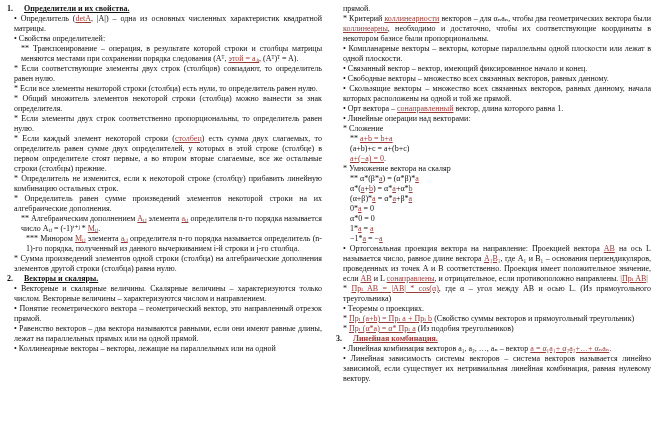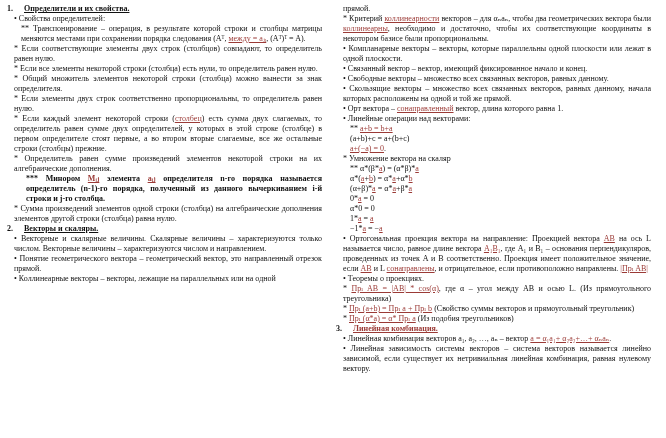--- a/index.html
+++ b/index.html
@@ -23,21 +23,21 @@
     flex: 0 0 315px;
     width: 315px;
     overflow: hidden;
   }
   p.block {
     margin: 0;
     padding-left: 7px;
     text-align: justify;
   }
   p.ind1 { padding-left: 14px; }
-  p.ind2 { padding-left: 19px; font-weight: bold; }
+  p.ind2 { padding-left: 19px; }
   p.h {
     padding-left: 0;
     font-weight: bold;
     text-align: left;
   }
   .h .num {
     display: inline-block;
     min-width: 10px;
     margin-right: 7px;
   }
@@ -47,57 +47,62 @@
     text-decoration: underline;
   }
   .h .title.red { color: var(--accent-red, #9b3a36); }
 </style>
 </head>
 <body>
 
 <div class="page">
   <div class="col">
       <p class="block h"><span class="num">1.</span><span class="title">Определители и их свойства.</span></p>
+      <p class="block"><span>• Определитель (</span><span class="red">detA</span><span>, |A|) – одна из основных численных характеристик квадратной матрицы.</span></p>
       <p class="block"><span>• Свойства определителей:</span></p>
-      <p class="block ind1"><span>** Транспонирование – операция, в результате которой строки и столбцы матрицы меняются местами при сохранении порядка следования (Aᵀ, </span><span class="red">между = aⱼᵢ</span><span>, (Aᵀ)ᵀ = A).</span></p>
+      <p class="block ind1"><span>** Транспонирование – операция, в результате которой строки и столбцы матрицы меняются местами при сохранении порядка следования (Aᵀ, </span><span class="red">этой = aⱼᵢ</span><span>, (Aᵀ)ᵀ = A).</span></p>
       <p class="block"><span>* Если соответствующие элементы двух строк (столбцов) совпадают, то определитель равен нулю.</span></p>
       <p class="block"><span>* Если все элементы некоторой строки (столбца) есть нули, то определитель равен нулю.</span></p>
       <p class="block"><span>* Общий множитель элементов некоторой строки (столбца) можно вынести за знак определителя.</span></p>
       <p class="block"><span>* Если элементы двух строк соответственно пропорциональны, то определитель равен нулю.</span></p>
       <p class="block"><span>* Если каждый элемент некоторой строки (</span><span class="red">столбец</span><span>) есть сумма двух слагаемых, то определитель равен сумме двух определителей, у которых в этой строке (столбце) в первом определителе стоят первые, а во втором вторые слагаемые, все же остальные строки (столбцы) прежние.</span></p>
+      <p class="block"><span>* Определитель не изменится, если к некоторой строке (столбцу) прибавить линейную комбинацию остальных строк.</span></p>
       <p class="block"><span>* Определитель равен сумме произведений элементов некоторой строки на их алгебраические дополнения.</span></p>
+      <p class="block ind1"><span>** Алгебраическим дополнением </span><span class="red">Aᵢⱼ</span><span> элемента </span><span class="red">aᵢⱼ</span><span> определителя n-го порядка называется число Aᵢⱼ = (-1)ⁱ⁺ʲ * </span><span class="red">Mᵢⱼ</span><span>.</span></p>
       <p class="block ind2"><span>*** Минором </span><span class="red">Mᵢⱼ</span><span> элемента </span><span class="red">aᵢⱼ</span><span> определителя n-го порядка называется определитель (n-1)-го порядка, полученный из данного вычеркиванием i-й строки и j-го столбца.</span></p>
       <p class="block"><span>* Сумма произведений элементов одной строки (столбца) на алгебраические дополнения элементов другой строки (столбца) равна нулю.</span></p>
       <p class="block h"><span class="num">2.</span><span class="title">Векторы и скаляры.</span></p>
       <p class="block"><span>• Векторные и скалярные величины. Скалярные величины – характеризуются только числом. Векторные величины – характеризуются числом и направлением.</span></p>
       <p class="block"><span>• Понятие геометрического вектора – геометрический вектор, это направленный отрезок прямой.</span></p>
+      <p class="block"><span>• Равенство векторов – два вектора называются равными, если они имеют равные длины, лежат на параллельных прямых или на одной прямой.</span></p>
       <p class="block"><span>• Коллинеарные векторы – векторы, лежащие на параллельных или на одной</span></p>
     </div>
   <div class="col">
       <p class="block"><span>прямой.</span></p>
       <p class="block"><span>* Критерий </span><span class="red">коллинеарности</span><span> векторов – для αₙaₙ, чтобы два геометрических вектора были </span><span class="red">коллинеарны</span><span>, необходимо и достаточно, чтобы их соответствующие координаты в некотором базисе были пропорциональны.</span></p>
       <p class="block"><span>• Компланарные векторы – векторы, которые параллельны одной плоскости или лежат в одной плоскости.</span></p>
       <p class="block"><span>• Связанный вектор – вектор, имеющий фиксированное начало и конец.</span></p>
       <p class="block"><span>• Свободные векторы – множество всех связанных векторов, равных данному.</span></p>
       <p class="block"><span>• Скользящие векторы – множество всех связанных векторов, равных данному, начала которых расположены на одной и той же прямой.</span></p>
       <p class="block"><span>• Орт вектора – </span><span class="red">сонаправленный</span><span> вектор, длина которого равна 1.</span></p>
       <p class="block"><span>• Линейные операции над векторами:</span></p>
+      <p class="block"><span>* Сложение</span></p>
       <p class="block ind1"><span>** </span><span class="red">a+b = b+a</span></p>
       <p class="block ind1"><span>(a+b)+c = a+(b+c)</span></p>
       <p class="block ind1"><span class="red">a+(−a) = 0</span><span>.</span></p>
       <p class="block"><span>* Умножение вектора на скаляр</span></p>
       <p class="block ind1"><span>** α*(β*</span><span class="red">a</span><span>) = (α*β)*</span><span class="red">a</span></p>
       <p class="block ind1"><span>α*(</span><span class="red">a</span><span>+</span><span class="red">b</span><span>) = α*</span><span class="red">a</span><span>+α*</span><span class="red">b</span></p>
       <p class="block ind1"><span>(α+β)*</span><span class="red">a</span><span> = α*</span><span class="red">a</span><span>+β*</span><span class="red">a</span></p>
       <p class="block ind1"><span>0*</span><span class="red">a</span><span> = 0</span></p>
       <p class="block ind1"><span>α*0 = 0</span></p>
       <p class="block ind1"><span>1*</span><span class="red">a</span><span> = </span><span class="red">a</span></p>
       <p class="block ind1"><span>−1*</span><span class="red">a</span><span> = −</span><span class="red">a</span></p>
       <p class="block"><span>• Ортогональная проекция вектора на направление: Проекцией вектора </span><span class="red">AB</span><span> на ось L называется число, равное длине вектора </span><span class="red">A₁B₁</span><span>, где A₁ и B₁ – основания перпендикуляров, проведенных из точек A и B соответственно. Проекция имеет положительное значение, если </span><span class="red">AB</span><span> и L </span><span class="red">сонаправлены</span><span>, и отрицательное, если противоположно направлены. </span><span class="red">|Прₗ AB|</span></p>
+      <p class="block"><span>* </span><span class="red">Прₗ AB = |AB| * cos(α)</span><span>, где α – угол между AB и осью L. (Из прямоугольного треугольника)</span></p>
       <p class="block"><span>• Теоремы о проекциях.</span></p>
-      <p class="block"><span>* </span><span class="red">Прₗ AB = |AB| * cos(α)</span><span>, где α – угол между AB и осью L. (Из прямоугольного треугольника)</span></p>
       <p class="block"><span>* </span><span class="red">Прₗ (a+b) = Прₗ a + Прₗ b</span><span> (Свойство суммы векторов и прямоугольный треугольник)</span></p>
       <p class="block"><span>* </span><span class="red">Прₗ (α*a) = α* Прₗ a</span><span> (Из подобия треугольников)</span></p>
       <p class="block h"><span class="num">3.</span><span class="title red">Линейная комбинация.</span></p>
       <p class="block"><span>• Линейная комбинация векторов a₁, a₂, …, aₙ – вектор </span><span class="red">a = α₁a₁+ α₂a₂+…+ αₙaₙ</span><span>.</span></p>
       <p class="block"><span>• Линейная зависимость системы векторов – система векторов называется линейно зависимой, если существует их нетривиальная линейная комбинация, равная нулевому вектору.</span></p>
     </div>
 </div>
 
 </body></html>

